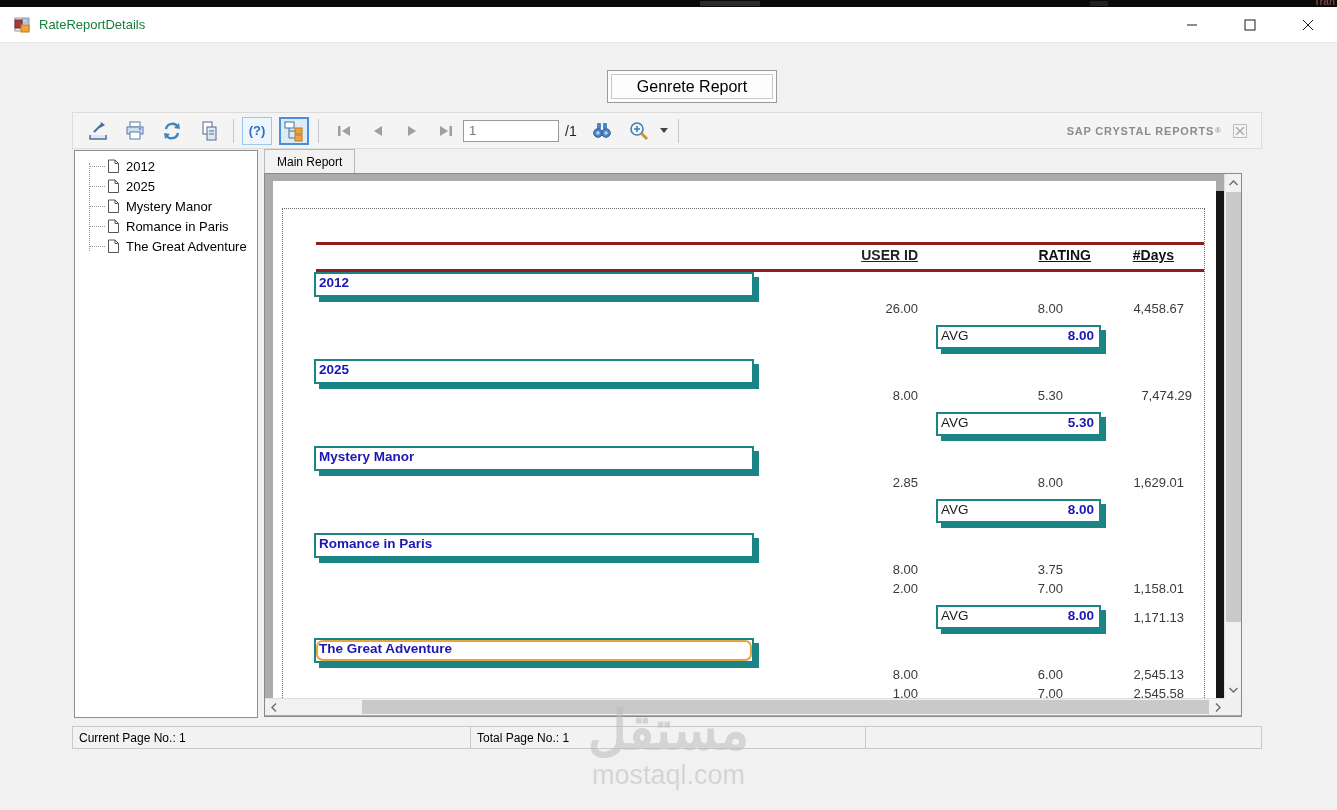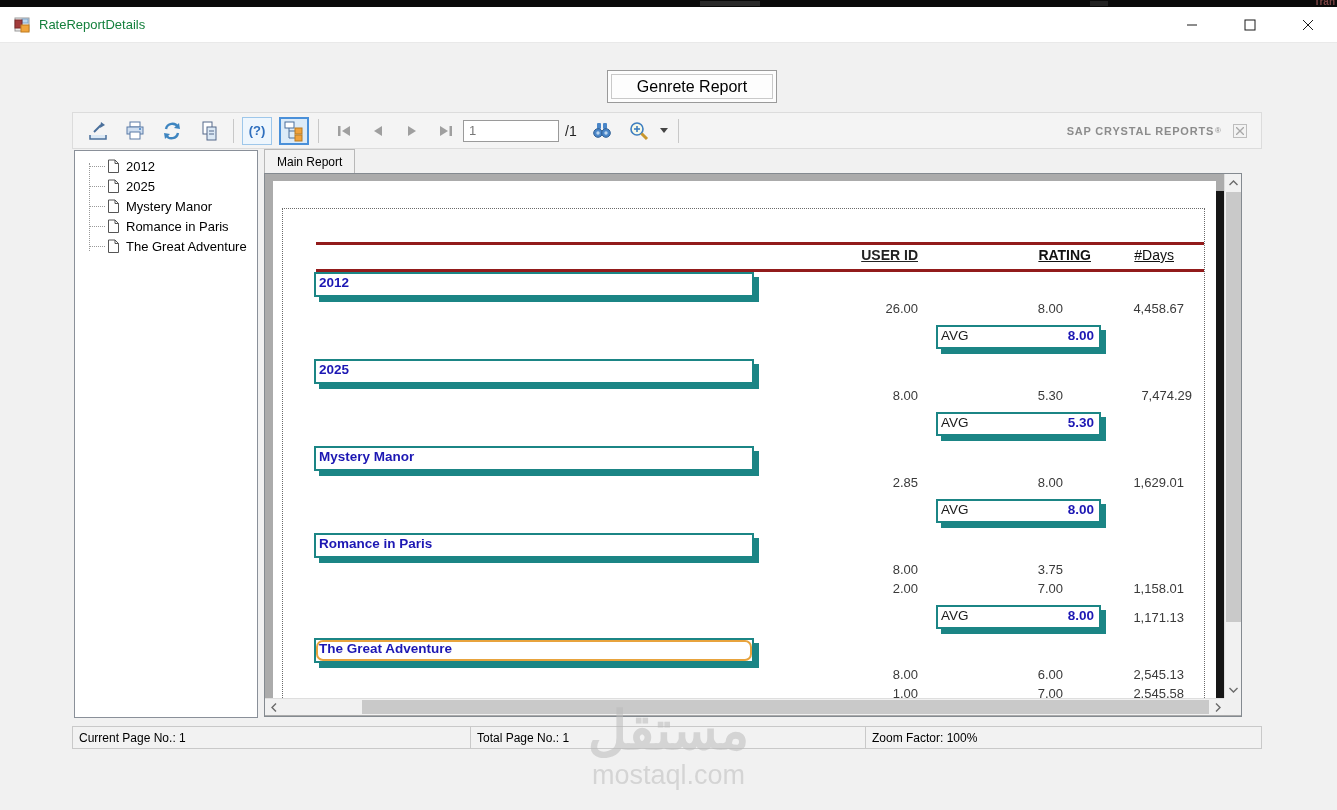--- a/index.html
+++ b/index.html
@@ -62,21 +62,21 @@
   .page { position:absolute; left:8px; top:7px; width:943px; height:517px; background:#ffffff; overflow:hidden;text-align:center; }
   .page-shadow { position:absolute; left:951px; top:17px; width:8px; height:507px; background:#161616; }
 
   .dotted-margin { position:absolute; left:9px; top:27px; width:923px; height:600px; border:1px dotted #6a6a6a; border-bottom:none; }
   .redline { position:absolute; left:43px; width:888px; height:3px; background:#921b1b; }
   .rl1 { top:61px; } .rl2 { top:88px; }
   .col-headers { position:absolute; left:0; top:66px; width:943px; height:20px; }
   .col-h { position:absolute; font-size:14px; text-decoration:underline; color:#111; white-space:nowrap; }
   .col-h.userid { right:298px; font-weight:700; color:#222; }
   .col-h.rating { right:125px; font-weight:800; }
-  .col-h.days { right:42px; font-weight:400; }
+  .col-h.days { right:42px; font-weight:700; }
 
   .group-box { position:absolute; left:41px; width:440px; height:25px; background:#fff; border:2px solid #1b8585; box-shadow:5px 5px 0 #1b8585; }
   .group-box.selected::after { content:""; position:absolute; inset:0px; border:2px solid #e8a33d; border-radius:7px; }
   .group-name { position:absolute; left:3px; top:1px; font-size:13.5px; font-weight:bold; color:#1c17b3; white-space:nowrap; }
   .detail-row { position:absolute; left:0; width:943px; height:19px; }
   .cell { position:absolute; top:0; font-size:13px; color:#3a3a3a; white-space:nowrap; }
   .avg-box { position:absolute; left:663px; width:165px; height:24px; background:#fff; border:2px solid #1b8585; box-shadow:5px 5px 0 #1b8585; }
   .avg-lbl { position:absolute; left:3px; top:1px; font-size:13.5px; color:#1a1a1a; }
   .avg-val { position:absolute; right:5px; top:1px; font-size:13.5px; font-weight:bold; color:#1c17b3; }
 
@@ -404,21 +404,20 @@
               <polyline points="1,0.5 5,4.5 1,8.5" fill="none" stroke="#6a6a6a" stroke-width="1.4"></polyline>
             </svg>
           </div>
       </div>
       <div class="sb-corner"></div>
     </div>
 
     <div class="statusbar">
       <div class="sb-panel sb-p1">Current Page No.: 1</div>
       <div class="sb-panel sb-p2">Total Page No.: 1</div>
-      <div class="sb-panel sb-p3">Zoom Factor: 100%</div>
     </div>
 
   </div>
 
   <div class="watermark">
     <div class="wm-ar">مستقل</div>
     <div class="wm-en">mostaql.com</div>
   </div>
 
 </div>

